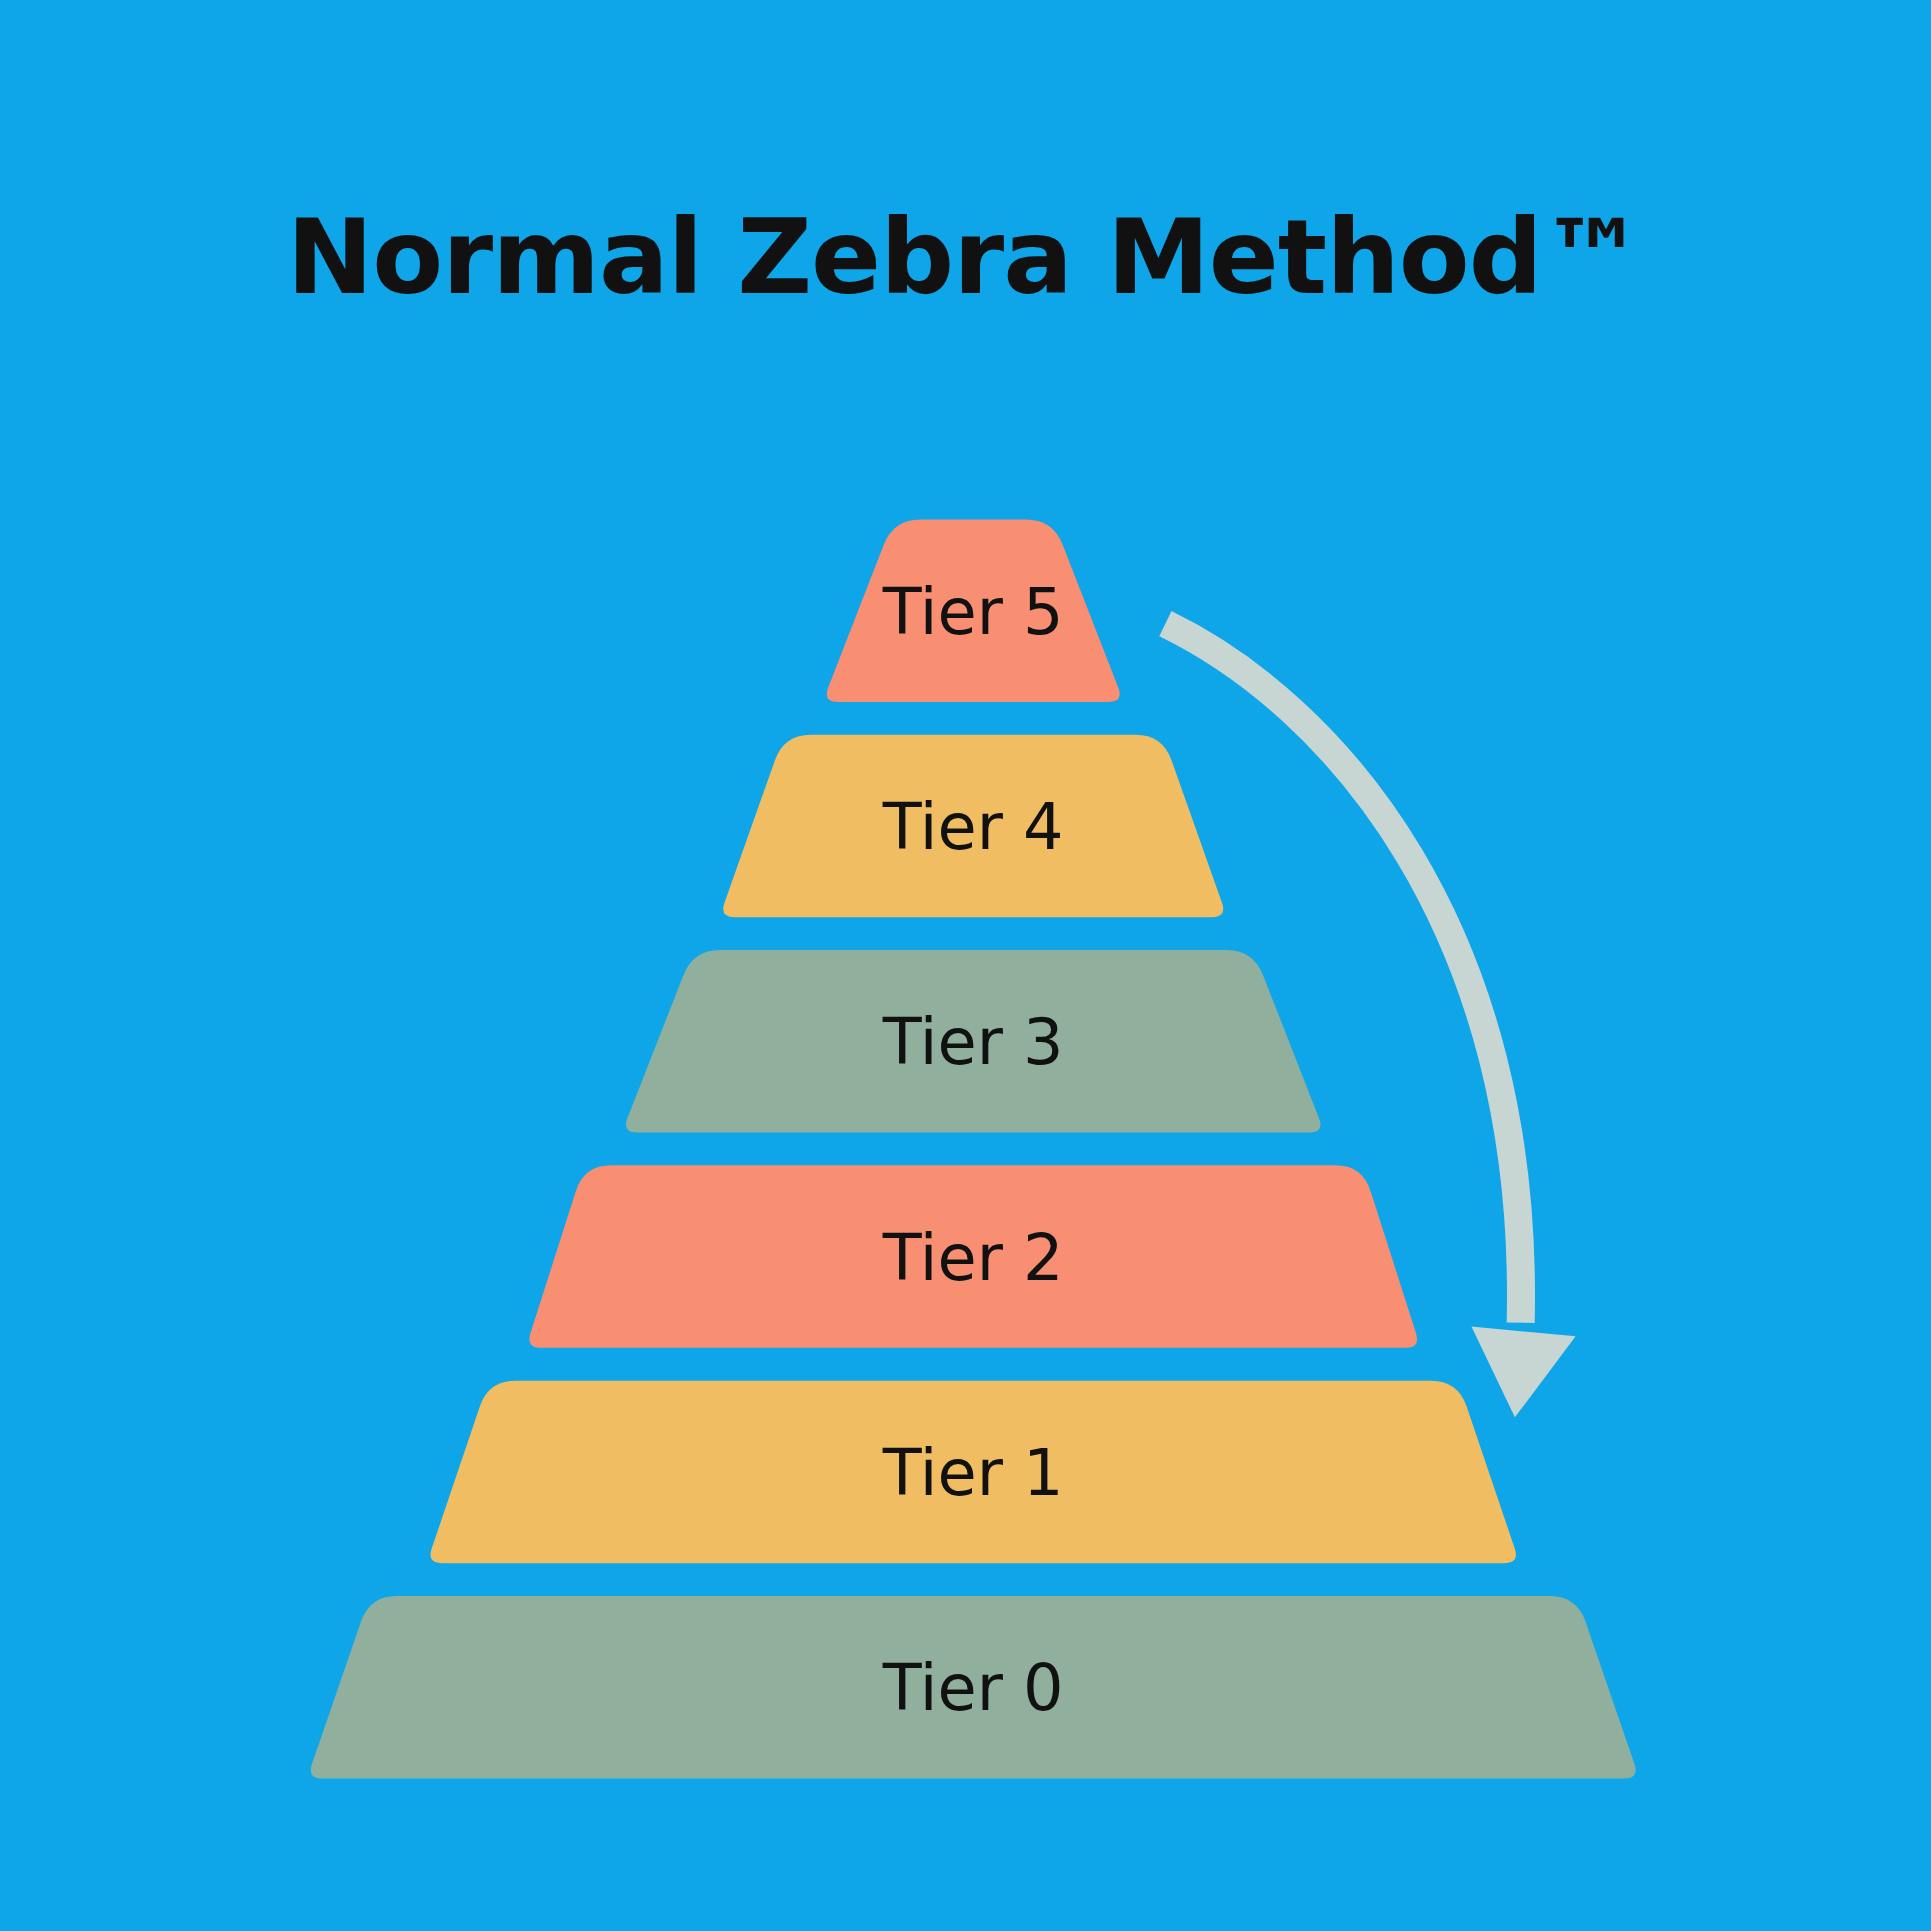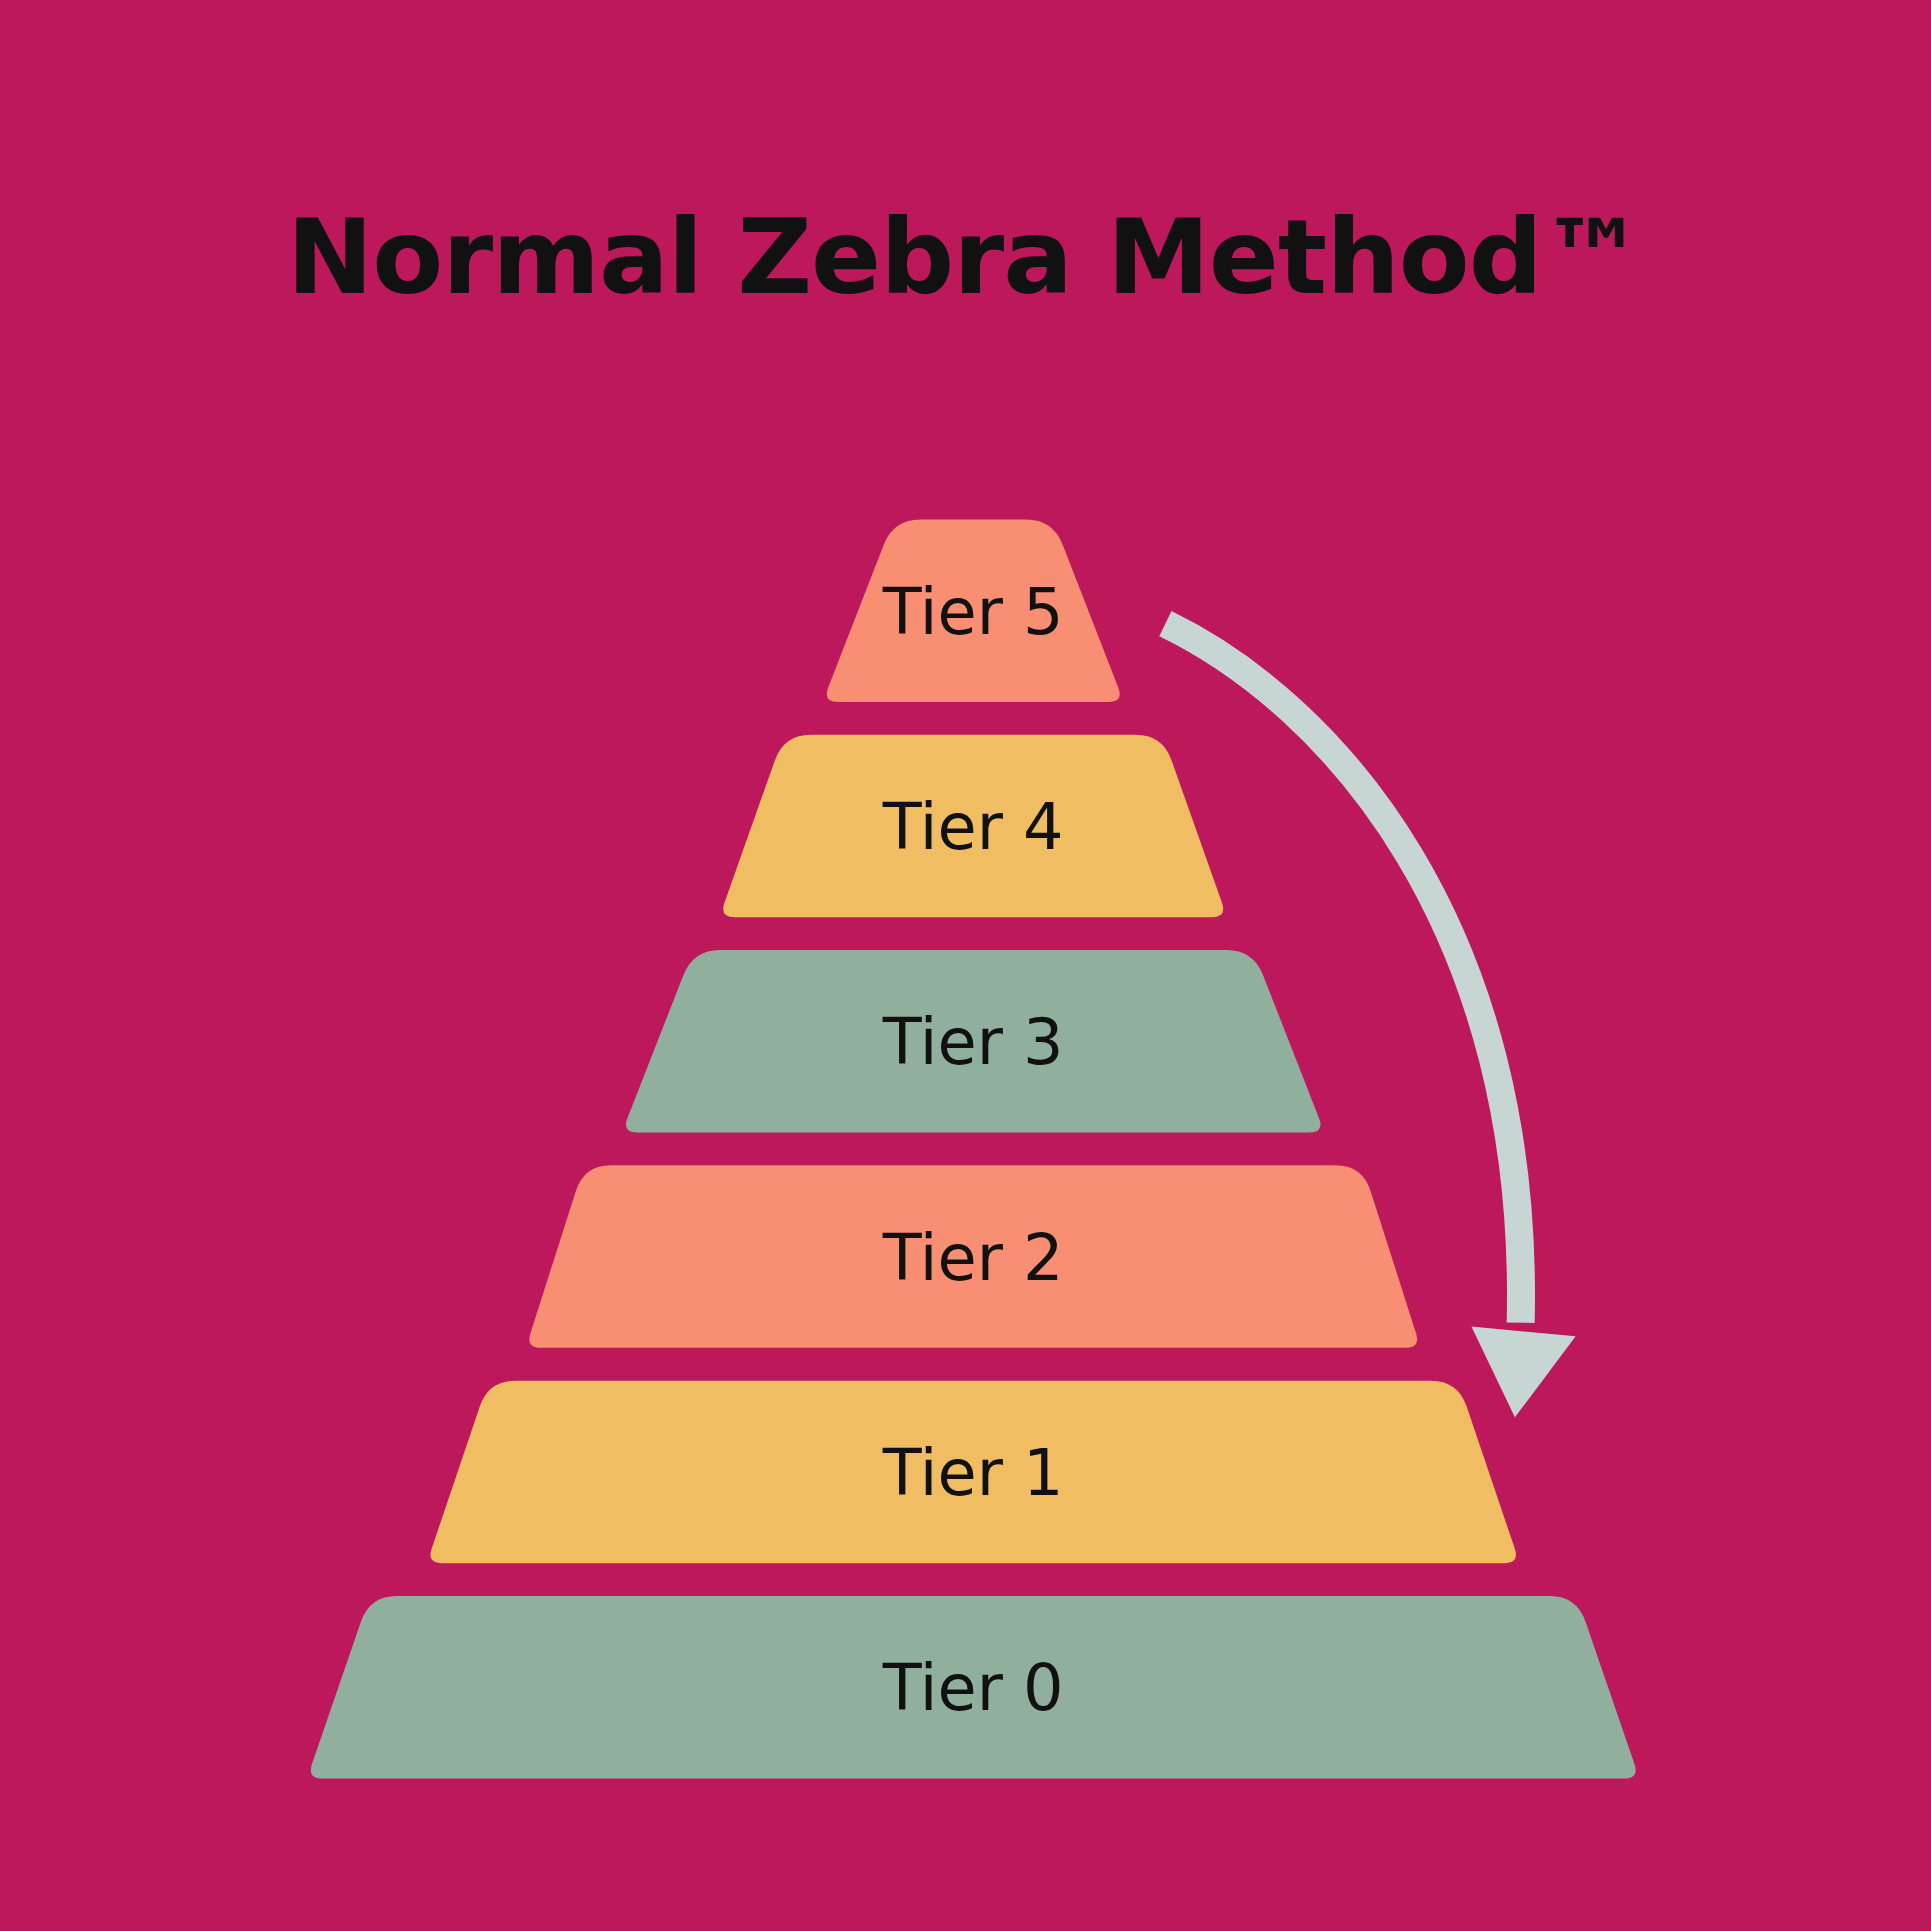--- a/index.html
+++ b/index.html
@@ -4,21 +4,21 @@
 <style>
   html, body {
     margin: 0;
     padding: 0;
     background: #ffffff;
   }
   .canvas {
     position: relative;
     width: 1931px;
     height: 1931px;
-    background: #be185d;
+    background: #0ea5e9;
     overflow: hidden;
   }
   .canvas svg {
     display: block;
     width: 1931px;
     height: 1931px;
   }
   .diagram-title {
     font-family: "DejaVu Sans", "Liberation Sans", sans-serif;
     font-weight: 800;

